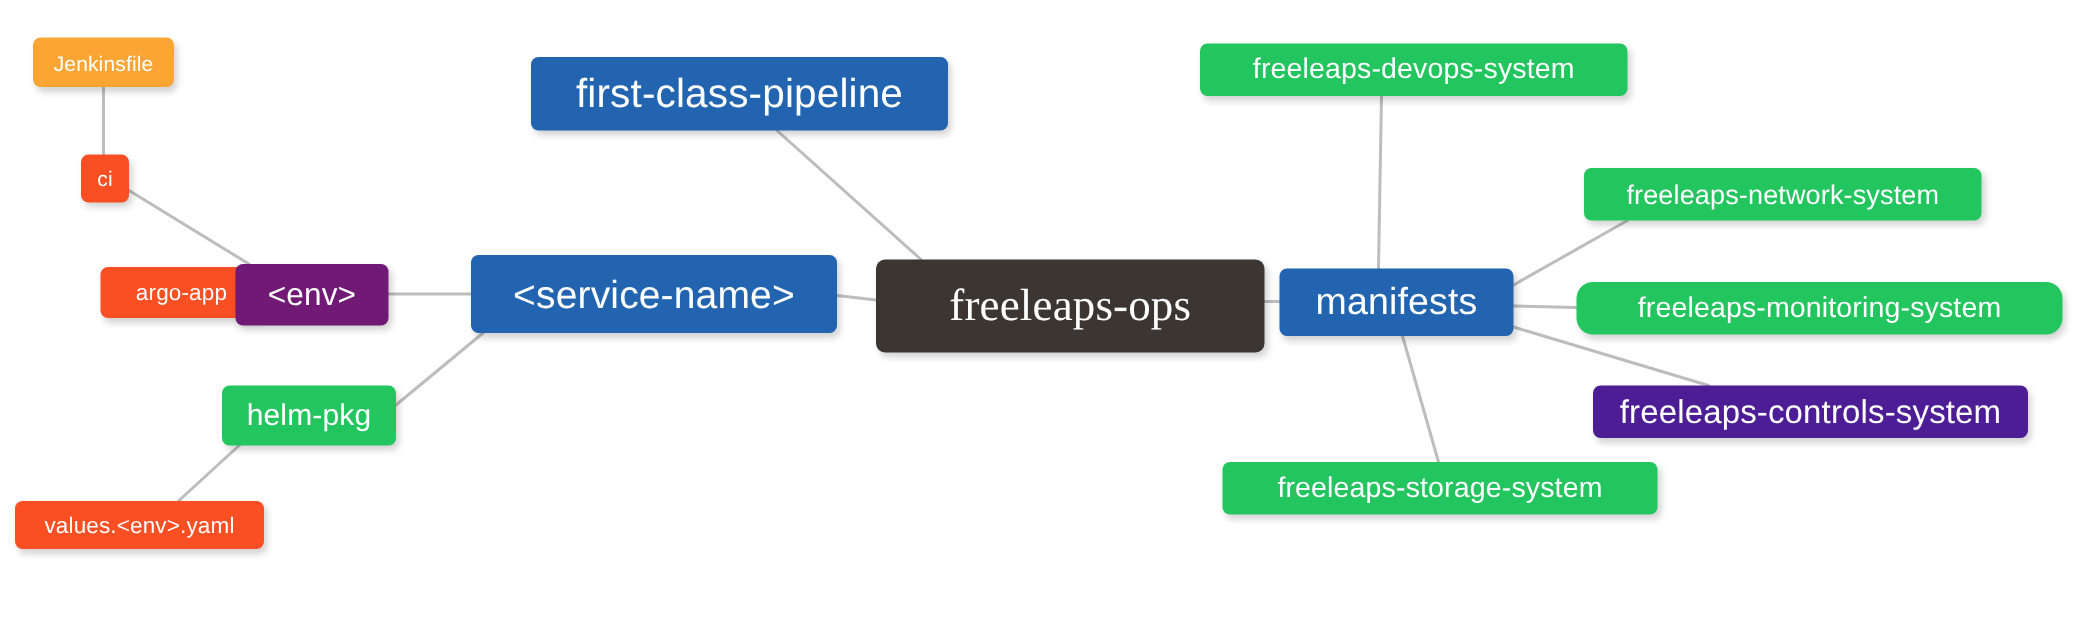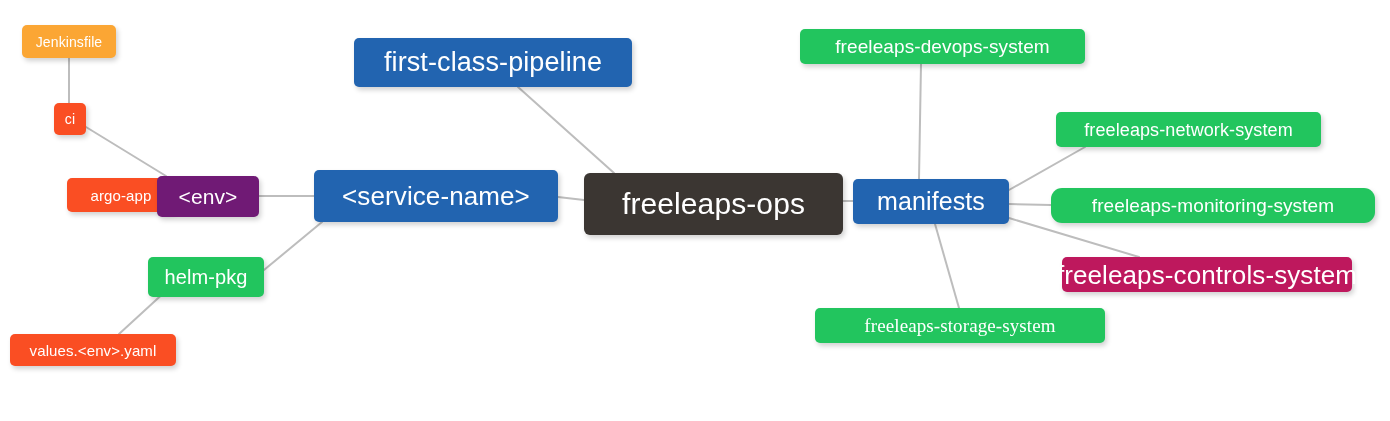--- a/index.html
+++ b/index.html
@@ -38,20 +38,21 @@
     white-space: nowrap;
     line-height: 1;
     letter-spacing: 0.1px;
     box-shadow: 2px 3px 5px rgba(0,0,0,0.18);
     padding: 0 12px;
     cursor: pointer;
     user-select: none;
   }
   .node.root {
     border-radius: 6px;
+    font-family: Liberation Serif, serif;
   }
 </style>
 </head>
 <body>
 
 <div id="canvas">
   <svg id="edge-layer" viewBox="0 0 1390 421" width="1390" height="421">
       <line x1="584" y1="200" x2="558" y2="197" stroke="#bdbdbd" stroke-width="2" stroke-linecap="round"></line>
       <line x1="614" y1="173" x2="518" y2="87" stroke="#bdbdbd" stroke-width="2" stroke-linecap="round"></line>
       <line x1="843" y1="201" x2="853" y2="201" stroke="#bdbdbd" stroke-width="2" stroke-linecap="round"></line>
@@ -100,20 +101,20 @@
       </div>
       <div class="node" style="left: 800px; top: 29px; width: 285px; height: 35px; background: rgb(34, 197, 94); font-size: 19px; text-align: right;">
         <span>freeleaps-devops-system</span>
       </div>
       <div class="node" style="left: 1056px; top: 112px; width: 265px; height: 35px; background: rgb(34, 197, 94); font-size: 18px;">
         <span>freeleaps-network-system</span>
       </div>
       <div class="node" style="left: 1051px; top: 188px; width: 324px; height: 35px; background: rgb(34, 197, 94); font-size: 19px; border-radius: 11px;">
         <span>freeleaps-monitoring-system</span>
       </div>
-      <div class="node" style="left: 1062px; top: 257px; width: 290px; height: 35px; background: #be185d; font-size: 26px;">
+      <div class="node" style="left: 1062px; top: 257px; width: 290px; height: 35px; background: #4c1d95; font-size: 22px;">
         <span>freeleaps-controls-system</span>
       </div>
-      <div class="node" style="left: 815px; top: 308px; width: 290px; height: 35px; background: rgb(34, 197, 94); font-size: 19px; font-family: Liberation Serif, serif;">
+      <div class="node" style="left: 815px; top: 308px; width: 290px; height: 35px; background: rgb(34, 197, 94); font-size: 19px;">
         <span>freeleaps-storage-system</span>
       </div>
     </div>
 </div>
 
 </body></html>

